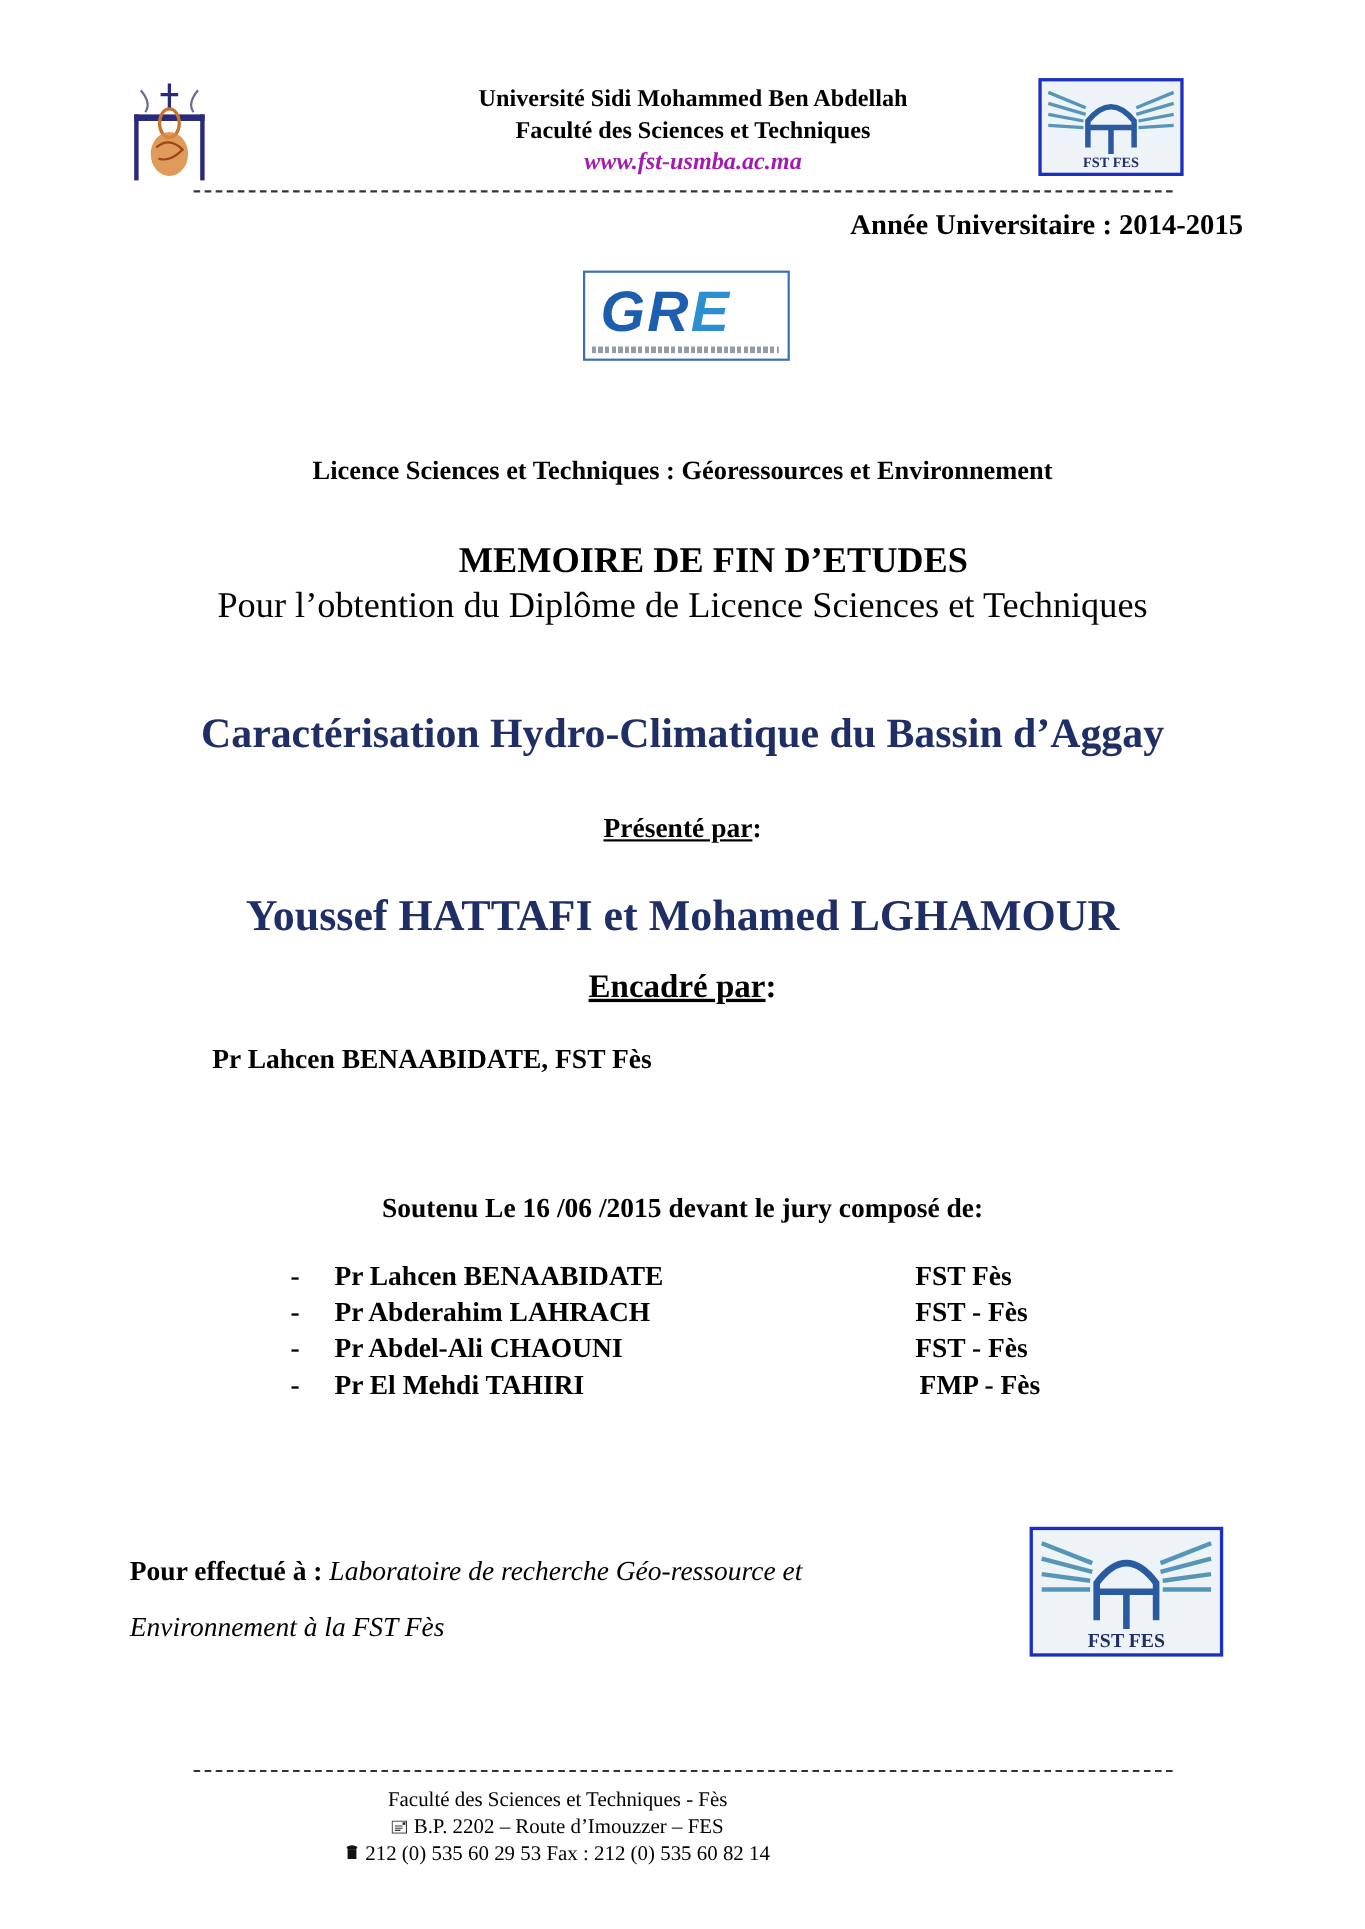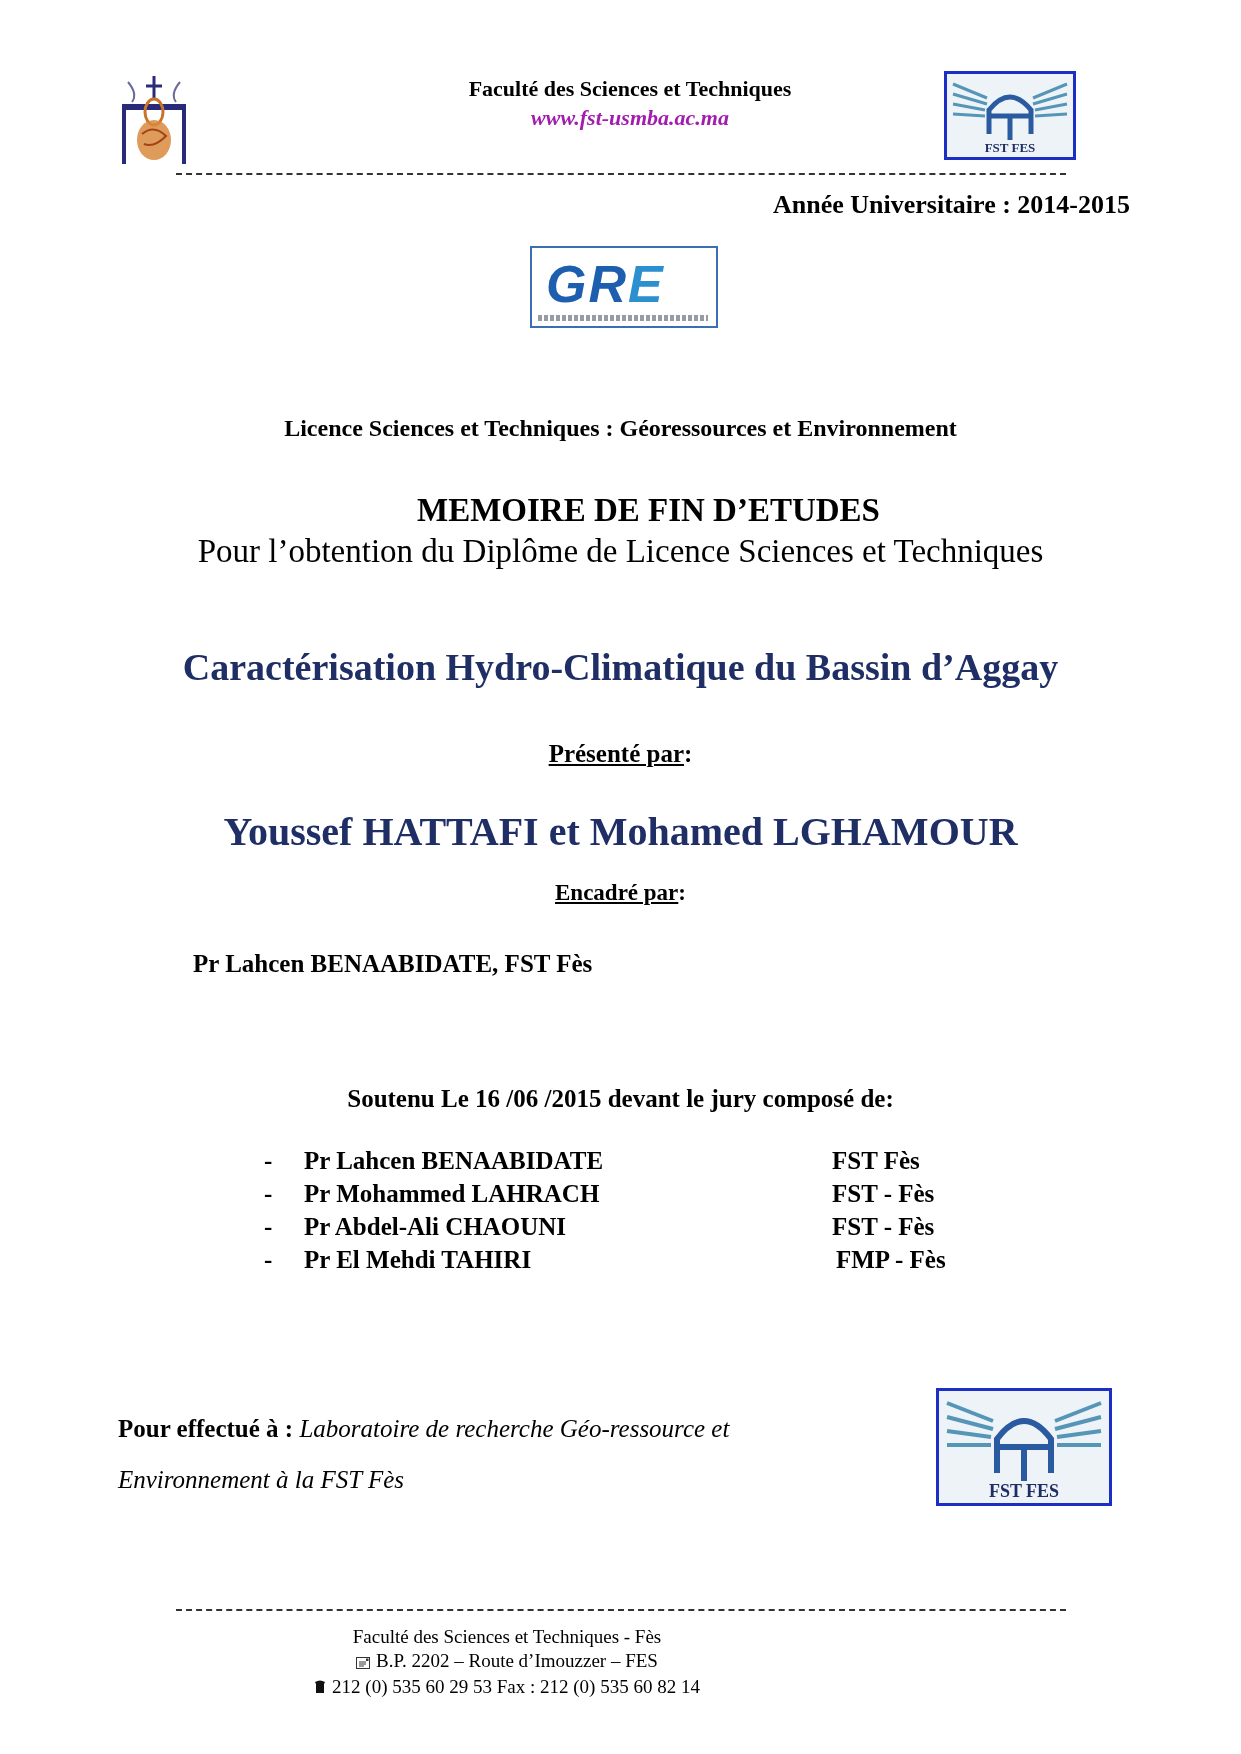--- a/index.html
+++ b/index.html
@@ -22,21 +22,21 @@
     .gre-letters { position:absolute; left:14px; top:6px; font-family:"Liberation Sans", sans-serif; font-style:italic; font-weight:bold; font-size:52px; color:#1d5fae; letter-spacing:2px; }
     .gre-letters span.e { color:#2b8fd0; }
     .gre-sub { position:absolute; left:6px; bottom:5px; width:170px; height:6px; background:repeating-linear-gradient(90deg,#6a7080 0 4px,transparent 4px 6px); opacity:.7; }
 
     #licence { left:0; top:415px; width:1241px; font-size:24px; }
     #memoire { left:0; top:492px; width:1241px; font-size:33px;padding-left:28px; }
     #obtention { left:0; top:533px; width:1241px; font-size:33px; }
     #title { left:0; top:645px; width:1241px; font-size:38px; }
     #presente { left:0; top:740px; width:1241px; font-size:25px; }
     #authors { left:0; top:808px; width:1241px; font-size:40px; }
-    #encadre { left:0; top:880px; width:1241px; font-size:23px; }
+    #encadre { left:0; top:880px; width:1241px; font-size:30px; }
     #supervisor { left:193px; top:950px; font-size:25px; }
     .ul { text-decoration:underline; }
 
     #soutenu { left:0; top:1085px; width:1241px; font-size:25px; }
     .jury-row { position:absolute; left:264px; width:760px; font-size:25px; height:34px; }
     .jury-row .dashmark { position:absolute; left:0; top:0; }
     .jury-row .name { position:absolute; left:40px; top:0; }
     .jury-row .inst { position:absolute; top:0; }
 
     #stage1 { left:118px; top:1415px; font-size:25px; }
@@ -56,20 +56,21 @@
     <rect x="64" y="30" width="4" height="60" fill="#2a2a7a"></rect>
     <path d="M36 2 L36 26 M28 12 L44 12" stroke="#2a2a7a" stroke-width="3"></path>
     <path d="M10 8 Q20 20 14 28 M62 8 Q52 20 58 28" stroke="#6a6a9a" stroke-width="2" fill="none"></path>
     <ellipse cx="36" cy="38" rx="9" ry="13" fill="none" stroke="#c8742a" stroke-width="3"></ellipse>
     <ellipse cx="36" cy="66" rx="17" ry="20" fill="#d98a3c" opacity=".85"></ellipse>
     <path d="M24 60 Q36 50 48 62 Q36 74 26 70" stroke="#a0441a" stroke-width="2" fill="none"></path>
   </svg>
 </div>
 
 <div class="abs center b" id="hdr-text">
+  <div>Université Sidi Mohammed Ben Abdellah</div>
   <div>Faculté des Sciences et Techniques</div>
   <div id="hdr-url">www.fst-usmba.ac.ma</div>
 </div>
 
 <div class="abs" id="fst-logo-top">
   <svg width="126" height="83" viewBox="0 0 126 83">
     <g stroke="#2f7fa8" stroke-width="3" opacity=".8">
       <path d="M6 10 L40 24 M6 20 L40 30 M6 30 L38 36 M6 40 L38 42"></path>
       <path d="M120 10 L86 24 M120 20 L86 30 M120 30 L88 36 M120 40 L88 42"></path>
     </g>
@@ -106,21 +107,21 @@
 
 <div class="abs center b" id="soutenu">Soutenu Le 16 /06 /2015   devant le jury composé de:</div>
 
 <div class="jury-row b" style="top:1147px;">
   <span class="dashmark">-</span>
   <span class="name">Pr Lahcen BENAABIDATE</span>
   <span class="inst" style="left:568px;">FST Fès</span>
 </div>
 <div class="jury-row b" style="top:1180px;">
   <span class="dashmark">-</span>
-  <span class="name">Pr Mohammed LAHRACH</span>
+  <span class="name">Pr Abderahim LAHRACH</span>
   <span class="inst" style="left:568px;">FST - Fès</span>
 </div>
 <div class="jury-row b" style="top:1213px;">
   <span class="dashmark">-</span>
   <span class="name">Pr Abdel-Ali CHAOUNI</span>
   <span class="inst" style="left:568px;">FST - Fès</span>
 </div>
 <div class="jury-row b" style="top:1246px;">
   <span class="dashmark">-</span>
   <span class="name">Pr El Mehdi TAHIRI</span>

